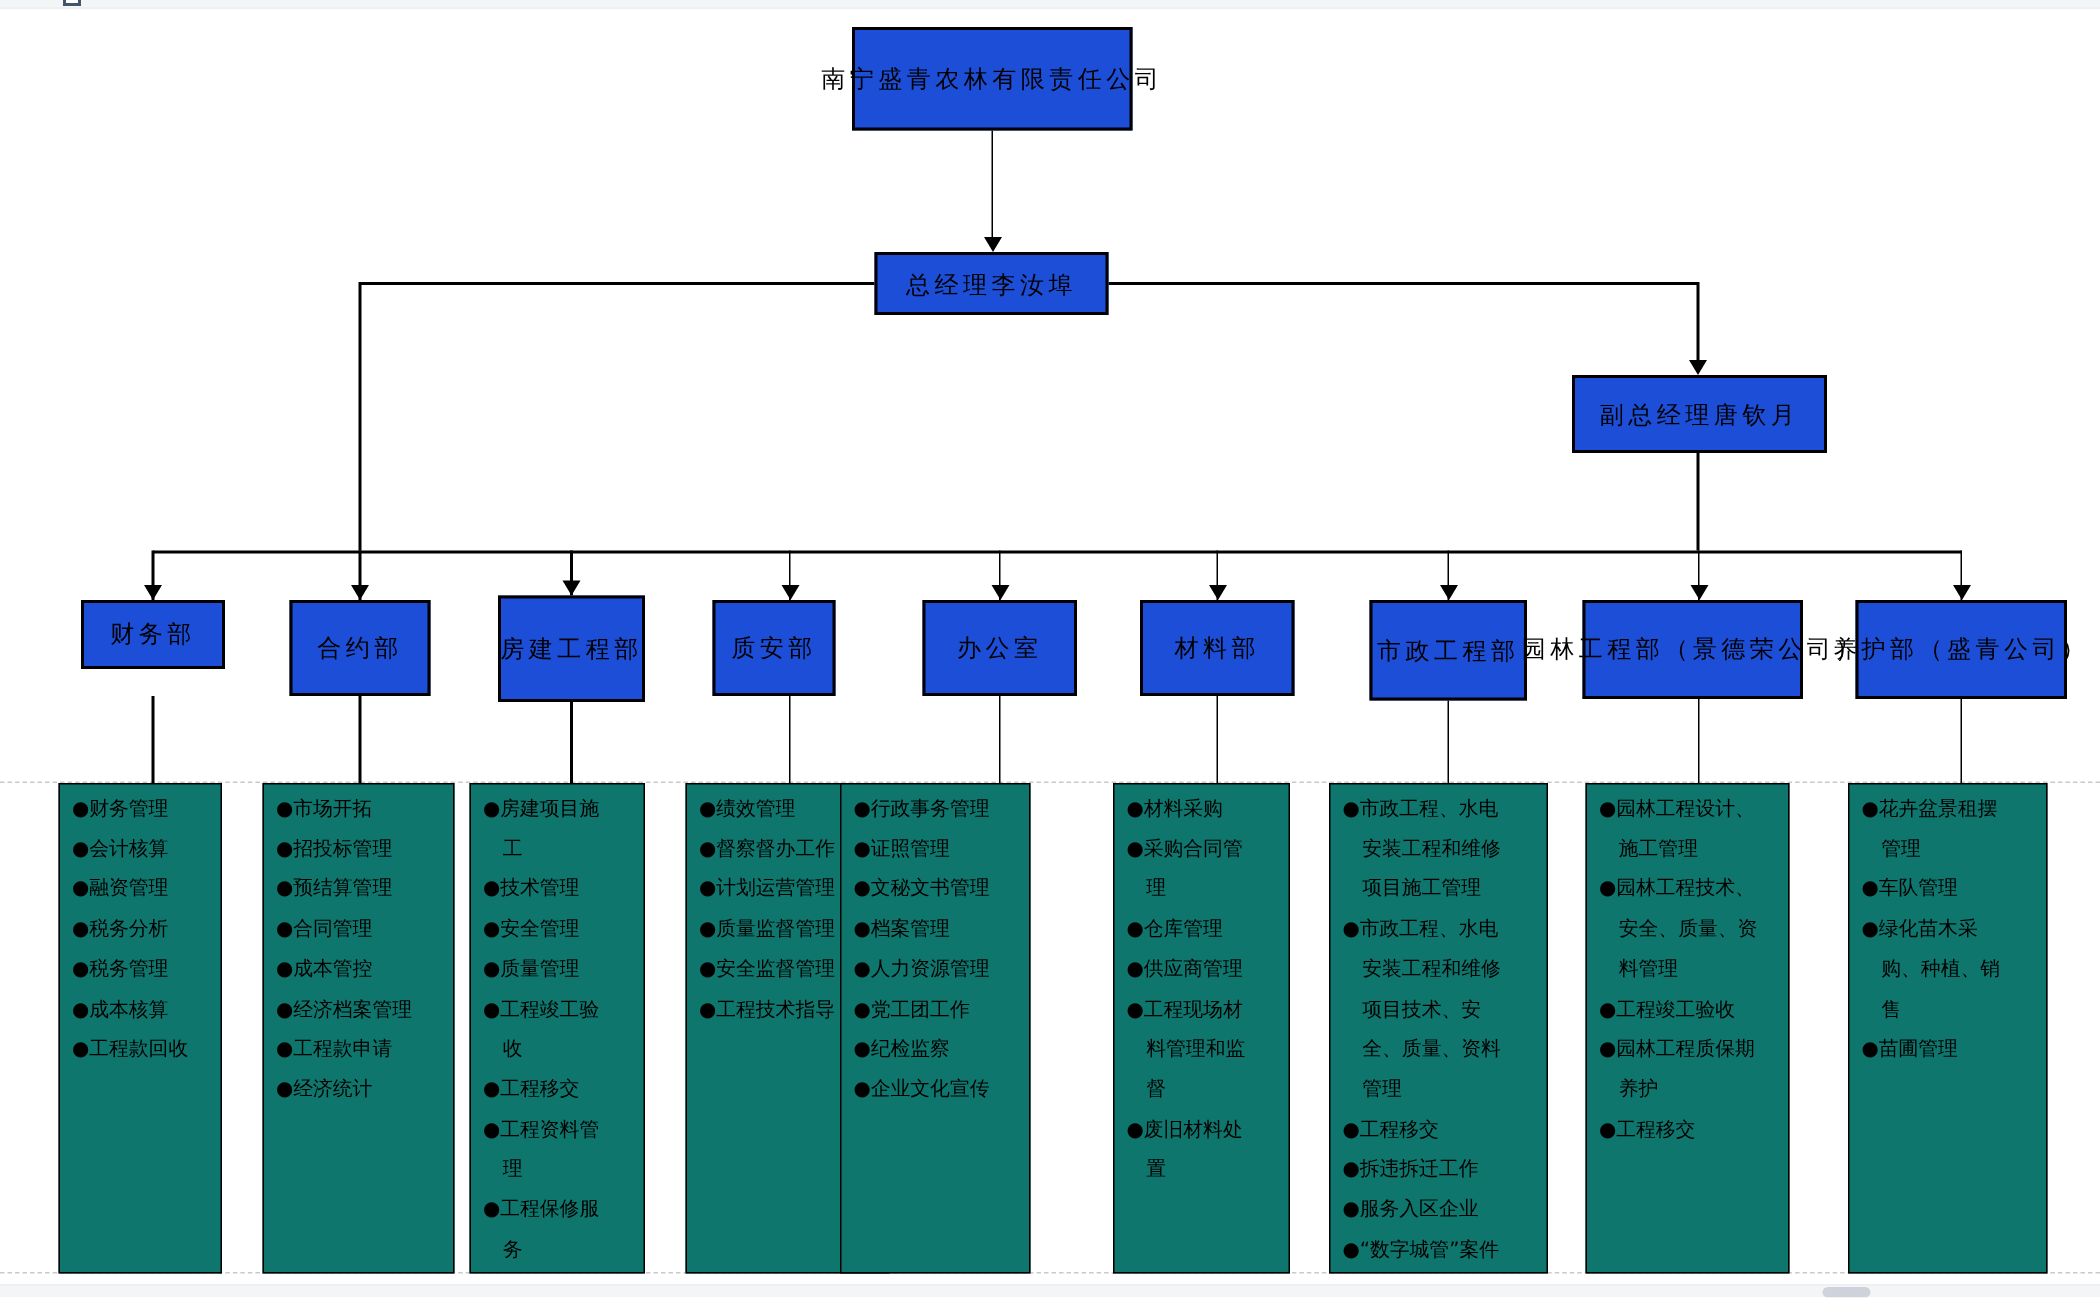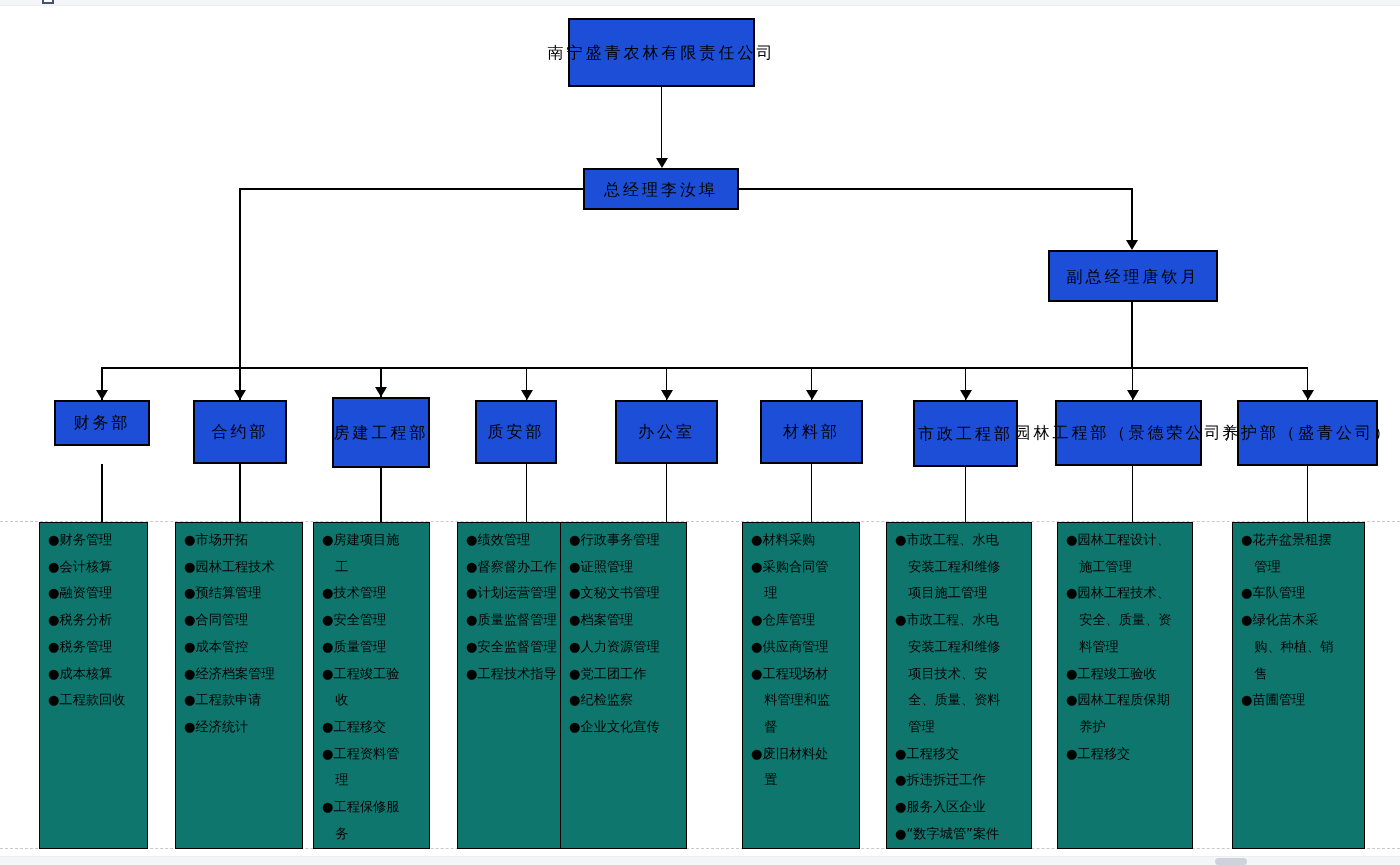--- a/index.html
+++ b/index.html
@@ -88,21 +88,21 @@
       <div class="duty">工程款回收</div>
     </div>
     <div class="vline" style="left: 239.25px; top: 367px; height: 33px;"></div>
     <div class="arrow-down" style="left: 234px; top: 390px;"></div>
     <div class="titled-box" style="left: 193px; top: 400px; width: 94px; height: 64px; line-height: 26px;">
       <div>合约部</div>
     </div>
     <div class="vline" style="left: 239.25px; top: 464px; height: 58px;"></div>
     <div class="list-box" style="left: 175px; width: 128px;">
       <div class="duty">市场开拓</div>
-      <div class="duty">园林工程技术</div>
+      <div class="duty">招投标管理</div>
       <div class="duty">预结算管理</div>
       <div class="duty">合同管理</div>
       <div class="duty">成本管控</div>
       <div class="duty">经济档案管理</div>
       <div class="duty">工程款申请</div>
       <div class="duty">经济统计</div>
     </div>
     <div class="vline" style="left: 380.25px; top: 367px; height: 30px;"></div>
     <div class="arrow-down" style="left: 375px; top: 387px;"></div>
     <div class="titled-box" style="left: 332px; top: 397px; width: 98px; height: 71px; line-height: 26px;">

